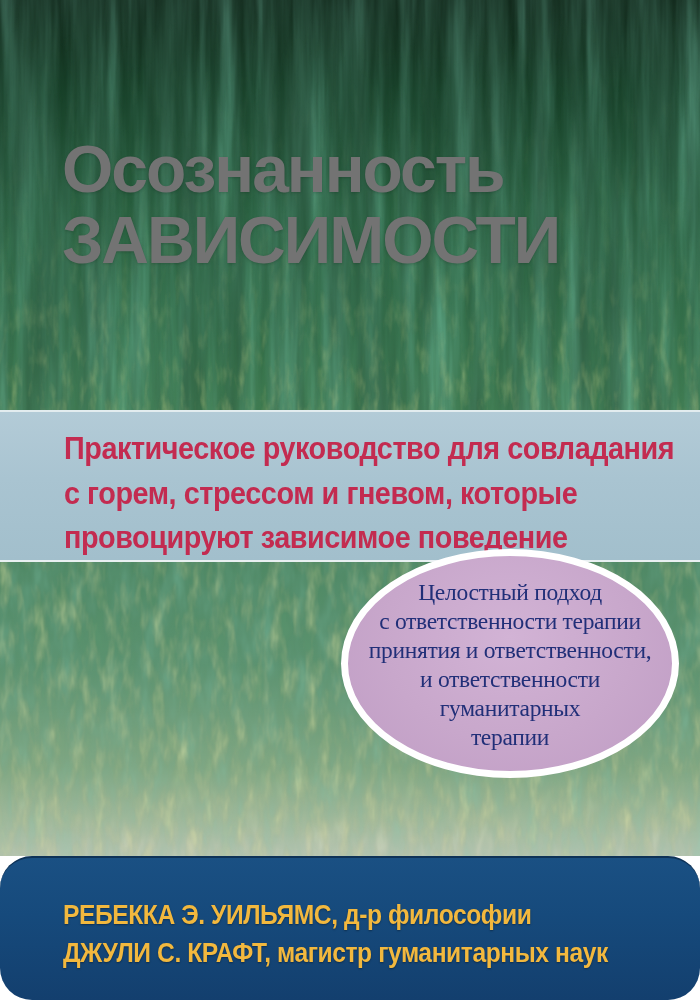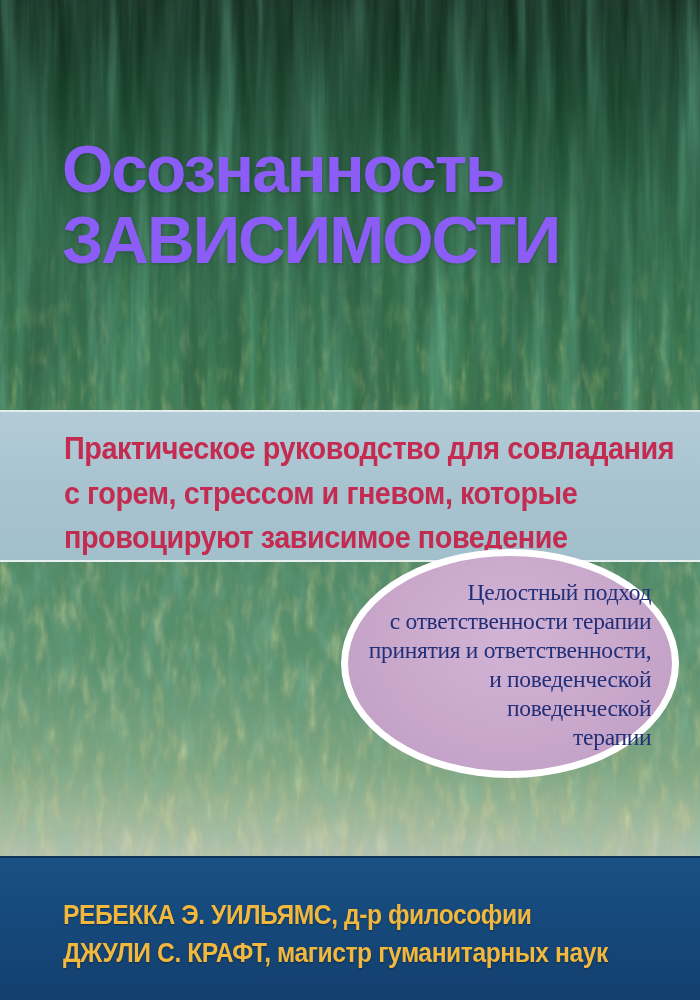--- a/index.html
+++ b/index.html
@@ -13,21 +13,21 @@
   .bg-layer { position: absolute; left: 0; display: block; }
   .bg-forest-svg { top: 0; }
   .bg-meadow-svg { top: 562px; }
 
   
   .title {
     position: absolute;
     left: 62px;
     top: 134px;
     margin: 0;
-    color: #8b5cf6;
+    color: #737373;
     font-size: 66px;
     line-height: 71px;
     font-weight: bold;
     letter-spacing: -2px;
     text-shadow: 0 1px 3px rgba(0,0,0,0.18);
     white-space: nowrap;
   }
   .title .t-line { display: block; }
 
   
@@ -69,35 +69,36 @@
     display: flex;
     flex-direction: column;
     justify-content: center;
     align-items: center;
   }
   .badge-text {
     font-family: "Liberation Serif", serif;
     color: #212f78;
     font-size: 23.5px;
     line-height: 29px;
-    text-align: right;
+    text-align: center;
     letter-spacing: -0.3px;
     padding-top: 2px;
   }
   .badge-text .b-line { display: block; }
 
   
   .authors-band {
     position: absolute;
     left: 0; top: 856px;
     width: 700px; height: 144px;
     background: linear-gradient(180deg, #1a5083 0%, #164a7c 40%, #133f6e 100%);
     border-top: 2px solid #0e3257;
     box-sizing: border-box;
     z-index: 2;
+    border-radius: 32px;
   }
   .authors-text {
     position: absolute;
     left: 63px; top: 38px;
     color: #f2b83e;
     font-size: 28px;
     line-height: 38px;
     font-weight: bold;
     letter-spacing: -0.5px;
     transform: scaleX(0.88);
@@ -184,22 +185,22 @@
       <span class="s-line">с горем, стрессом и гневом, которые</span>
       <span class="s-line">провоцируют зависимое поведение</span>
     </div>
   </div>
 
   <div class="badge-oval">
     <div class="badge-text">
       <span class="b-line">Целостный подход</span>
       <span class="b-line">с ответственности терапии</span>
       <span class="b-line">принятия и ответственности,</span>
-      <span class="b-line">и поведенческой</span>
-      <span class="b-line">поведенческой</span>
+      <span class="b-line">и ответственности</span>
+      <span class="b-line">гуманитарных</span>
       <span class="b-line">терапии</span>
     </div>
   </div>
 
   <div class="authors-band">
     <div class="authors-text">
       <span class="a-line">РЕБЕККА Э. УИЛЬЯМС, д-р философии</span>
       <span class="a-line">ДЖУЛИ С. КРАФТ, магистр гуманитарных наук</span>
     </div>
   </div>

